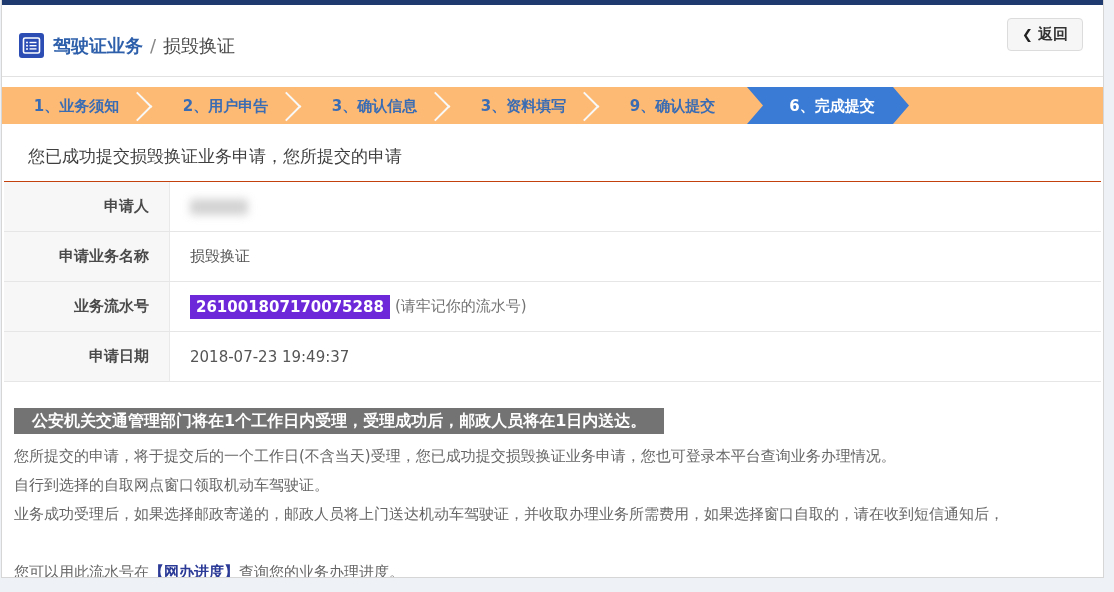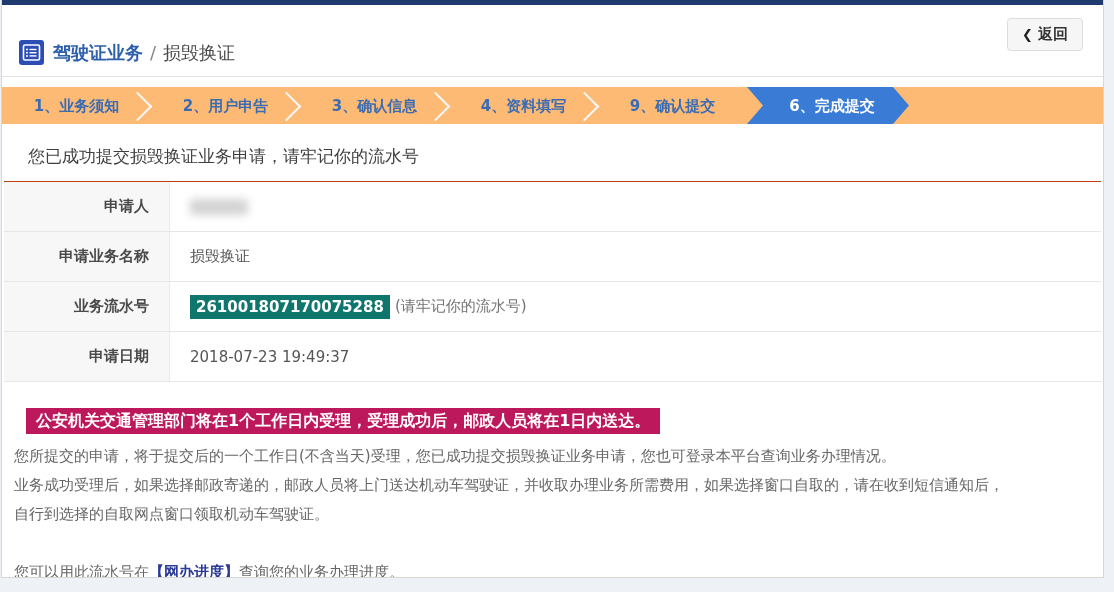--- a/index.html
+++ b/index.html
@@ -15,21 +15,21 @@
     width:1103px; height:578px;
     background:#ffffff;
     border:1px solid #d6d6d6;
     border-top:none;
     overflow:hidden;
   }
   .topbar { height:5px; background:#1e3a6e; width:100%; }
 
   
   .header { position:relative; height:72px; border-bottom:1px solid #e2e2e2; }
-  .header-left { position:absolute; left:17px; top:12px; height:100%; display:flex; align-items:center; }
+  .header-left { position:absolute; left:17px; top:5px; height:100%; display:flex; align-items:center; }
   .hdr-icon { width:25px; height:25px; margin-right:9px; flex:0 0 auto; }
   .hdr-title { font-size:18px; color:#2d5faa; font-weight:bold; }
   .hdr-sep { font-size:18px; color:#888; margin:0 7px; font-weight:normal; }
   .hdr-sub { font-size:18px; color:#4a4a4a; font-weight:normal; }
   .back-btn {
     position:absolute; right:20px; top:13px;
     height:33px; padding:0 14px;
     background:#f6f6f6; border:1px solid #dcdcdc; border-radius:4px;
     font-size:15px; color:#333; font-weight:bold;
     display:flex; align-items:center; cursor:pointer;
@@ -66,30 +66,30 @@
     display:flex; align-items:center; justify-content:flex-end;
     padding-right:20px; font-size:15px; font-weight:bold; color:#4a4a4a;
     flex:0 0 auto;
   }
   .ivalue { display:flex; align-items:center; padding-left:20px; font-size:15px; color:#555; }
   .redacted {
     width:58px; height:16px; background:#d3d3d3; border-radius:3px;
     filter:blur(4px);
   }
   .serial-badge {
-    display:inline-block; background:#0f766e; color:#fff;
+    display:inline-block; background:#6d28d9; color:#fff;
     font-weight:bold; font-size:15px; padding:3px 6px; line-height:18px;
   }
   .serial-note { color:#737373; margin-left:5px; font-size:15px; }
 
   
   .alert-banner {
-    display:inline-block; margin:14px 0 0 24px;
-    background:#be185d; color:#fff; font-weight:bold;
-    font-size:16px; line-height:26px; padding:0 10px;
+    display:inline-block; margin:14px 0 0 12px;
+    background:#737373; color:#fff; font-weight:bold;
+    font-size:16px; line-height:26px; padding:0 18px;
   }
 
   
   .paras { margin:8px 0 0 12px; }
   .paras .pline { font-size:15px; color:#666; line-height:29px; }
 
   .footer-line { margin:33px 0 0 12px; font-size:15px; color:#666; line-height:20px; }
   .footer-link { color:#2b3a96; font-weight:bold; cursor:pointer; }
 </style>
 </head>
@@ -117,26 +117,26 @@
     <div class="back-btn">
       <span class="chev">❮</span>
       <span>返回</span>
     </div>
   </div>
 
   <div class="steps">
     <div class="step sep">1、业务须知</div>
     <div class="step sep">2、用户申告</div>
     <div class="step sep">3、确认信息</div>
-    <div class="step sep">4、资料填写</div>
+    <div class="step sep">3、资料填写</div>
     <div class="step">9、确认提交</div>
     <div class="step active">6、完成提交</div>
   </div>
 
-  <div class="heading">您已成功提交损毁换证业务申请，请牢记你的流水号</div>
+  <div class="heading">您已成功提交损毁换证业务申请，您所提交的申请</div>
 
   <div class="info-table">
     <div class="irow">
       <div class="ilabel">申请人</div>
       <div class="ivalue">
         <span class="redacted"></span>
       </div>
     </div>
     <div class="irow">
       <div class="ilabel">申请业务名称</div>
@@ -154,20 +154,20 @@
       <div class="ivalue">2018-07-23 19:49:37</div>
     </div>
   </div>
 
   <div>
     <span class="alert-banner">公安机关交通管理部门将在1个工作日内受理，受理成功后，邮政人员将在1日内送达。</span>
   </div>
 
   <div class="paras">
     <div class="pline">您所提交的申请，将于提交后的一个工作日(不含当天)受理，您已成功提交损毁换证业务申请，您也可登录本平台查询业务办理情况。</div>
+    <div class="pline">自行到选择的自取网点窗口领取机动车驾驶证。</div>
     <div class="pline">业务成功受理后，如果选择邮政寄递的，邮政人员将上门送达机动车驾驶证，并收取办理业务所需费用，如果选择窗口自取的，请在收到短信通知后，</div>
-    <div class="pline">自行到选择的自取网点窗口领取机动车驾驶证。</div>
   </div>
 
   <div class="footer-line">
     <span>您可以用此流水号在</span><span class="footer-link">【网办进度】</span><span>查询您的业务办理进度。</span>
   </div>
 </div>
 
 </body></html>

